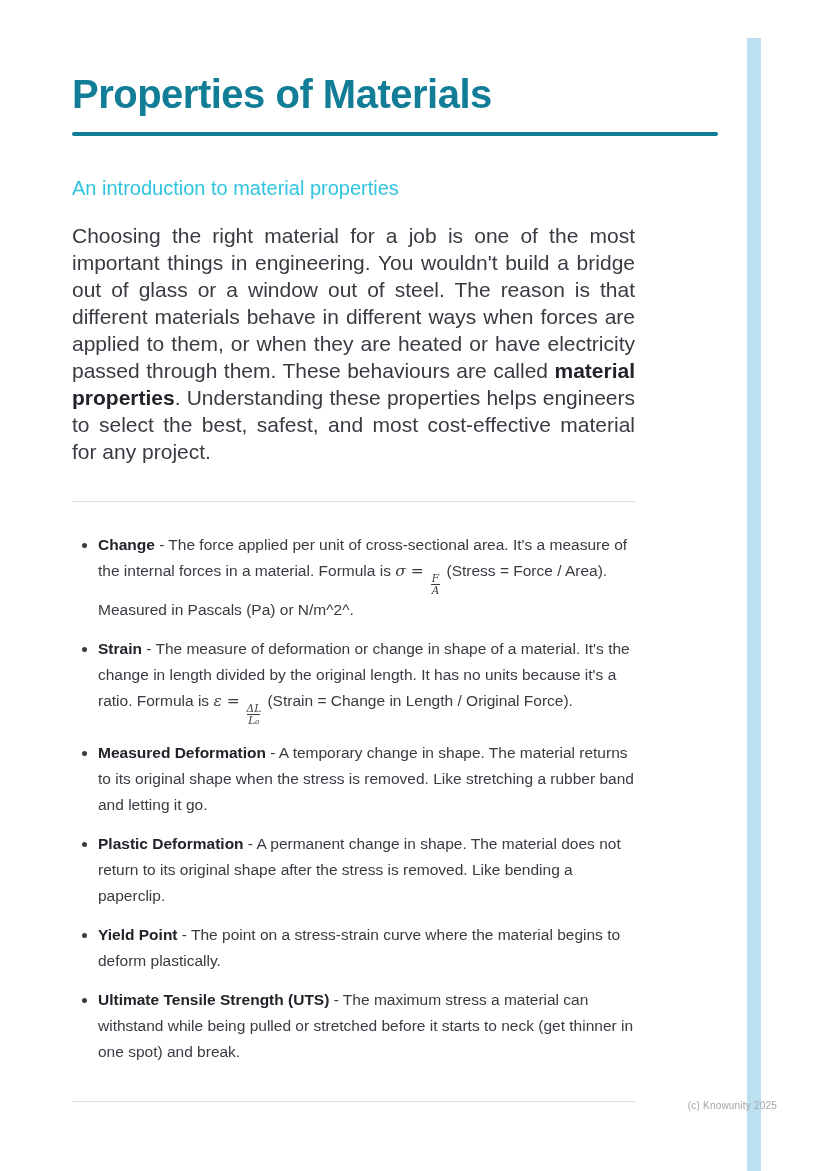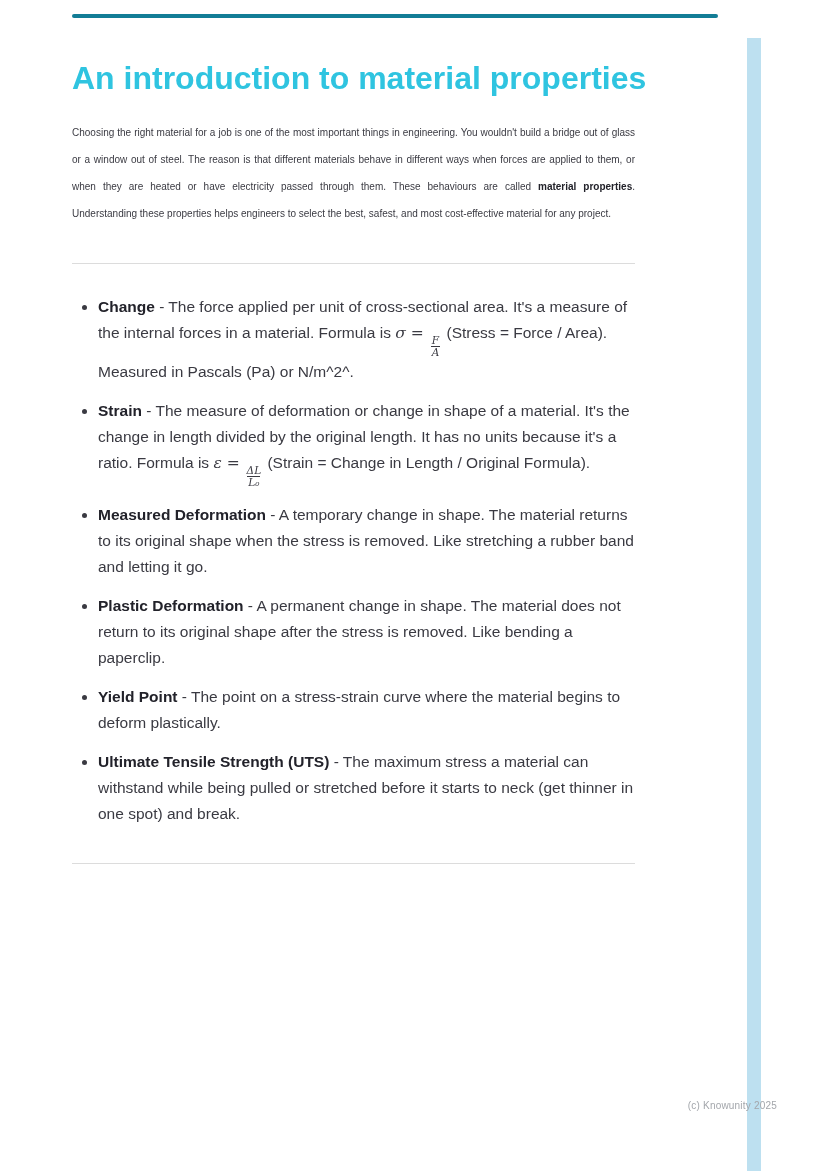--- a/index.html
+++ b/index.html
@@ -46,29 +46,29 @@
   }
   .title-rule {
     margin-top: 14px;
     width: 646px;
     height: 4px;
     background: #127d96;
     border-radius: 2px;
   }
   h2.section-heading {
     margin: 40px 0 0 0;
-    font-size: 32px;
+    font-size: 20px;
     line-height: 1.25;
-    font-weight: bold;
+    font-weight: normal;
     color: #2fc4e0;
   }
   p.body-text {
     width: 563px;
     margin: 21px 0 0 0;
-    font-size: 10px;
+    font-size: 21px;
     line-height: 27px;
     text-align: justify;
     color: #3a3a42;
   }
   hr.divider {
     width: 563px;
     border: none;
     border-top: 1px solid #dcdcdc;
     margin: 36px 0 0 0;
   }
@@ -109,41 +109,42 @@
   section { margin: 0; }
 </style>
 </head>
 <body>
 
 <div class="side-accent"></div>
 <div class="watermark">(c) Knowunity 2025</div>
 
 <main class="content">
 
+  <h1 class="page-title">Properties of Materials</h1>
   <div class="title-rule"></div>
 
   <section>
     <h2 class="section-heading">An introduction to material properties</h2>
     <p class="body-text"><span>Choosing the right material for a job is one of the most important things in engineering. You wouldn't build a bridge out of glass or a window out of steel. The reason is that different materials behave in different ways when forces are applied to them, or when they are heated or have electricity passed through them. These behaviours are called </span><strong class="inline-bold">material properties</strong><span>. Understanding these properties helps engineers to select the best, safest, and most cost-effective material for any project.</span></p>
   </section>
 
   <hr class="divider">
 
   <section>
 
     <ul class="definitions">
       <li><strong class="term">Change</strong><span> - The force applied per unit of cross-sectional area. It's a measure of the internal forces in a material. Formula is </span><span class="math"><span>σ = </span><span class="frac">
               <span class="num">F</span>
               <span class="den">A</span>
             </span></span><span> (Stress = Force / Area). Measured in Pascals (Pa) or N/m^2^.</span></li>
 
       <li><strong class="term">Strain</strong><span> - The measure of deformation or change in shape of a material. It's the change in length divided by the original length. It has no units because it's a ratio. Formula is </span><span class="math"><span>ε = </span><span class="frac">
               <span class="num">ΔL</span>
               <span class="den">L₀</span>
-            </span></span><span> (Strain = Change in Length / Original Formula).</span></li>
+            </span></span><span> (Strain = Change in Length / Original Force).</span></li>
 
       <li><strong class="term">Measured Deformation</strong><span> - A temporary change in shape. The material returns to its original shape when the stress is removed. Like stretching a rubber band and letting it go.</span></li>
 
       <li><strong class="term">Plastic Deformation</strong><span> - A permanent change in shape. The material does not return to its original shape after the stress is removed. Like bending a paperclip.</span></li>
 
       <li><strong class="term">Yield Point</strong><span> - The point on a stress-strain curve where the material begins to deform plastically.</span></li>
 
       <li><strong class="term">Ultimate Tensile Strength (UTS)</strong><span> - The maximum stress a material can withstand while being pulled or stretched before it starts to neck (get thinner in one spot) and break.</span></li>
     </ul>
   </section>

